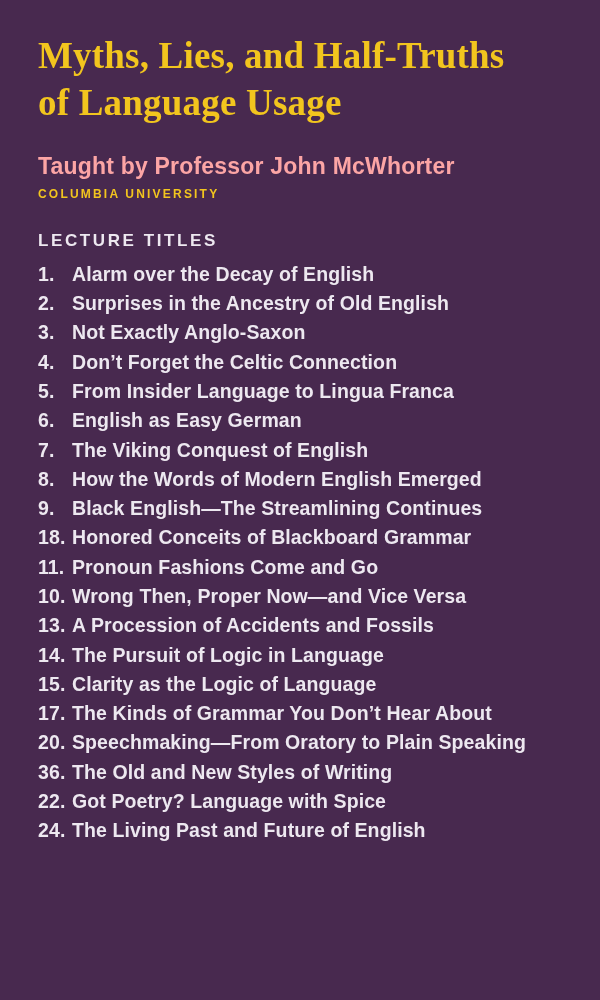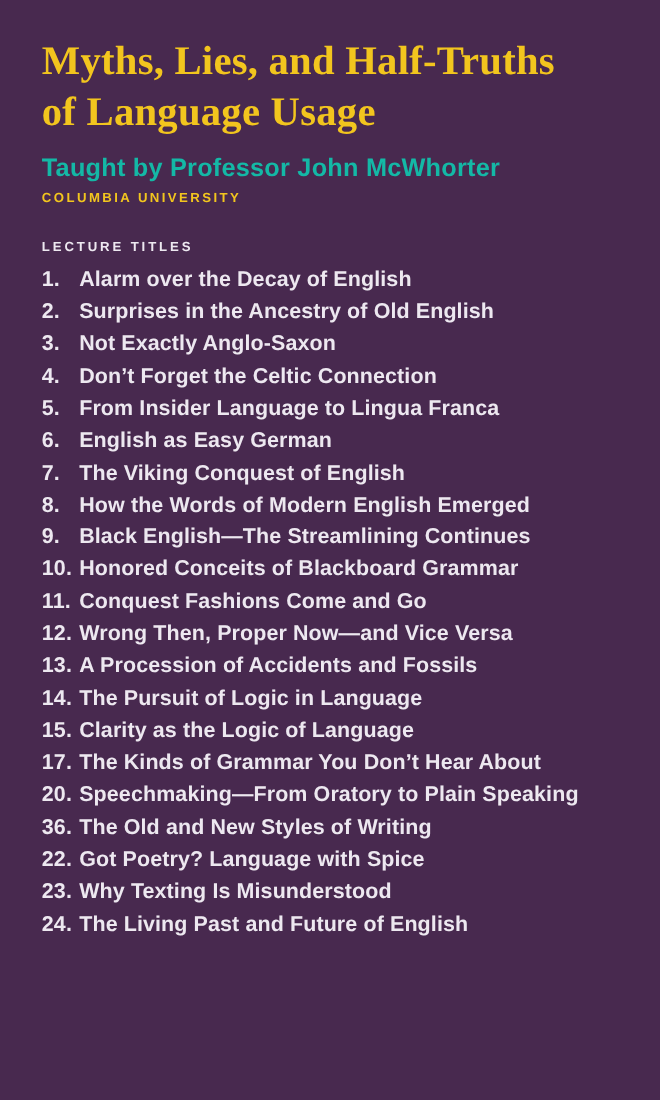--- a/index.html
+++ b/index.html
@@ -20,36 +20,36 @@
   .course-title {
     margin: 4px 0 0 0;
     font-family: "Liberation Serif", "DejaVu Serif", serif;
     font-weight: bold;
     font-size: 37px;
     line-height: 1.28;
     letter-spacing: 0.2px;
     color: #F2C51E;
   }
   .taught-by {
-    margin-top: 12px;
+    margin-top: 26px;
     font-size: 23px;
     font-weight: bold;
-    color: #14b8a6;
+    color: #fca5a5;
     letter-spacing: 0.2px;
   }
   .institution {
     margin-top: 7px;
     font-size: 12px;
     font-weight: bold;
     letter-spacing: 2.2px;
     color: #F2C51E;
   }
   .lecture-heading {
     margin-top: 30px;
-    font-size: 12px;
+    font-size: 17px;
     font-weight: bold;
     letter-spacing: 2.6px;
     color: #EDE8F0;
   }
   .lecture-list {
     margin-top: 9px;
   }
   .lecture-item {
     display: flex;
     align-items: baseline;
@@ -124,31 +124,31 @@
     <span class="lecture-number">8.</span>
     <span class="lecture-title">How the Words of Modern English Emerged</span>
   </div>
 
   <div class="lecture-item">
     <span class="lecture-number">9.</span>
     <span class="lecture-title">Black English—The Streamlining Continues</span>
   </div>
 
   <div class="lecture-item">
-    <span class="lecture-number">10.</span>
+    <span class="lecture-number">18.</span>
     <span class="lecture-title">Honored Conceits of Blackboard Grammar</span>
   </div>
 
   <div class="lecture-item">
     <span class="lecture-number">11.</span>
-    <span class="lecture-title">Conquest Fashions Come and Go</span>
+    <span class="lecture-title">Pronoun Fashions Come and Go</span>
   </div>
 
   <div class="lecture-item">
-    <span class="lecture-number">12.</span>
+    <span class="lecture-number">10.</span>
     <span class="lecture-title">Wrong Then, Proper Now—and Vice Versa</span>
   </div>
 
   <div class="lecture-item">
     <span class="lecture-number">13.</span>
     <span class="lecture-title">A Procession of Accidents and Fossils</span>
   </div>
 
   <div class="lecture-item">
     <span class="lecture-number">14.</span>
@@ -176,24 +176,20 @@
   <div class="lecture-item">
     <span class="lecture-number">36.</span>
     <span class="lecture-title">The Old and New Styles of Writing</span>
   </div>
 
   <div class="lecture-item">
     <span class="lecture-number">22.</span>
     <span class="lecture-title">Got Poetry? Language with Spice</span>
   </div>
 
-  <div class="lecture-item">
-    <span class="lecture-number">23.</span>
-    <span class="lecture-title">Why Texting Is Misunderstood</span>
-  </div>
 
   <div class="lecture-item">
     <span class="lecture-number">24.</span>
     <span class="lecture-title">The Living Past and Future of English</span>
   </div>
 </div>
 
 </div>
 
 </body></html>

